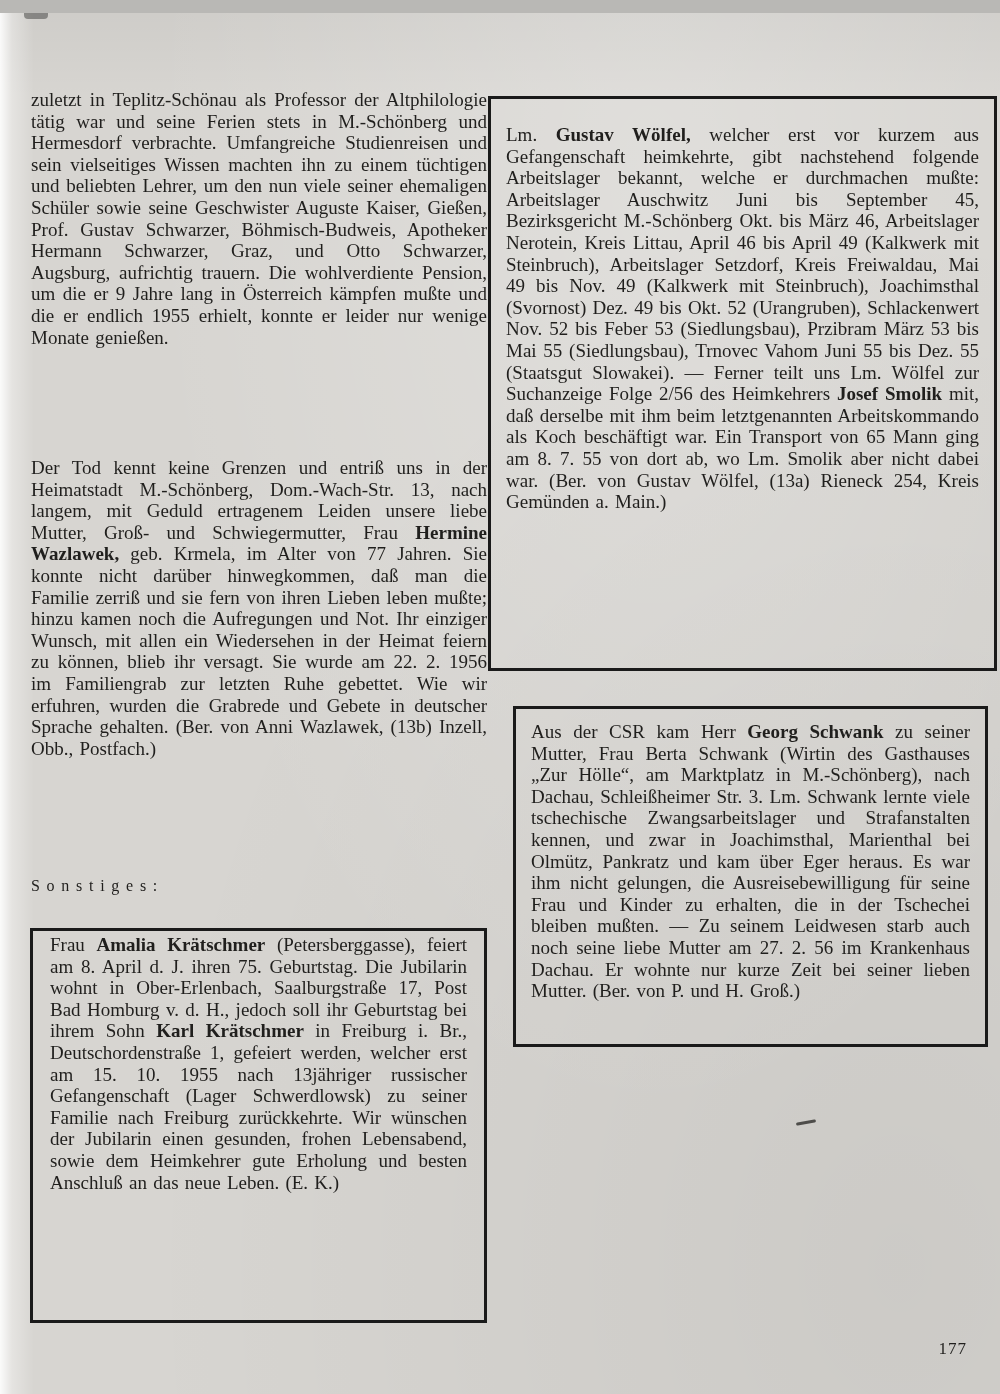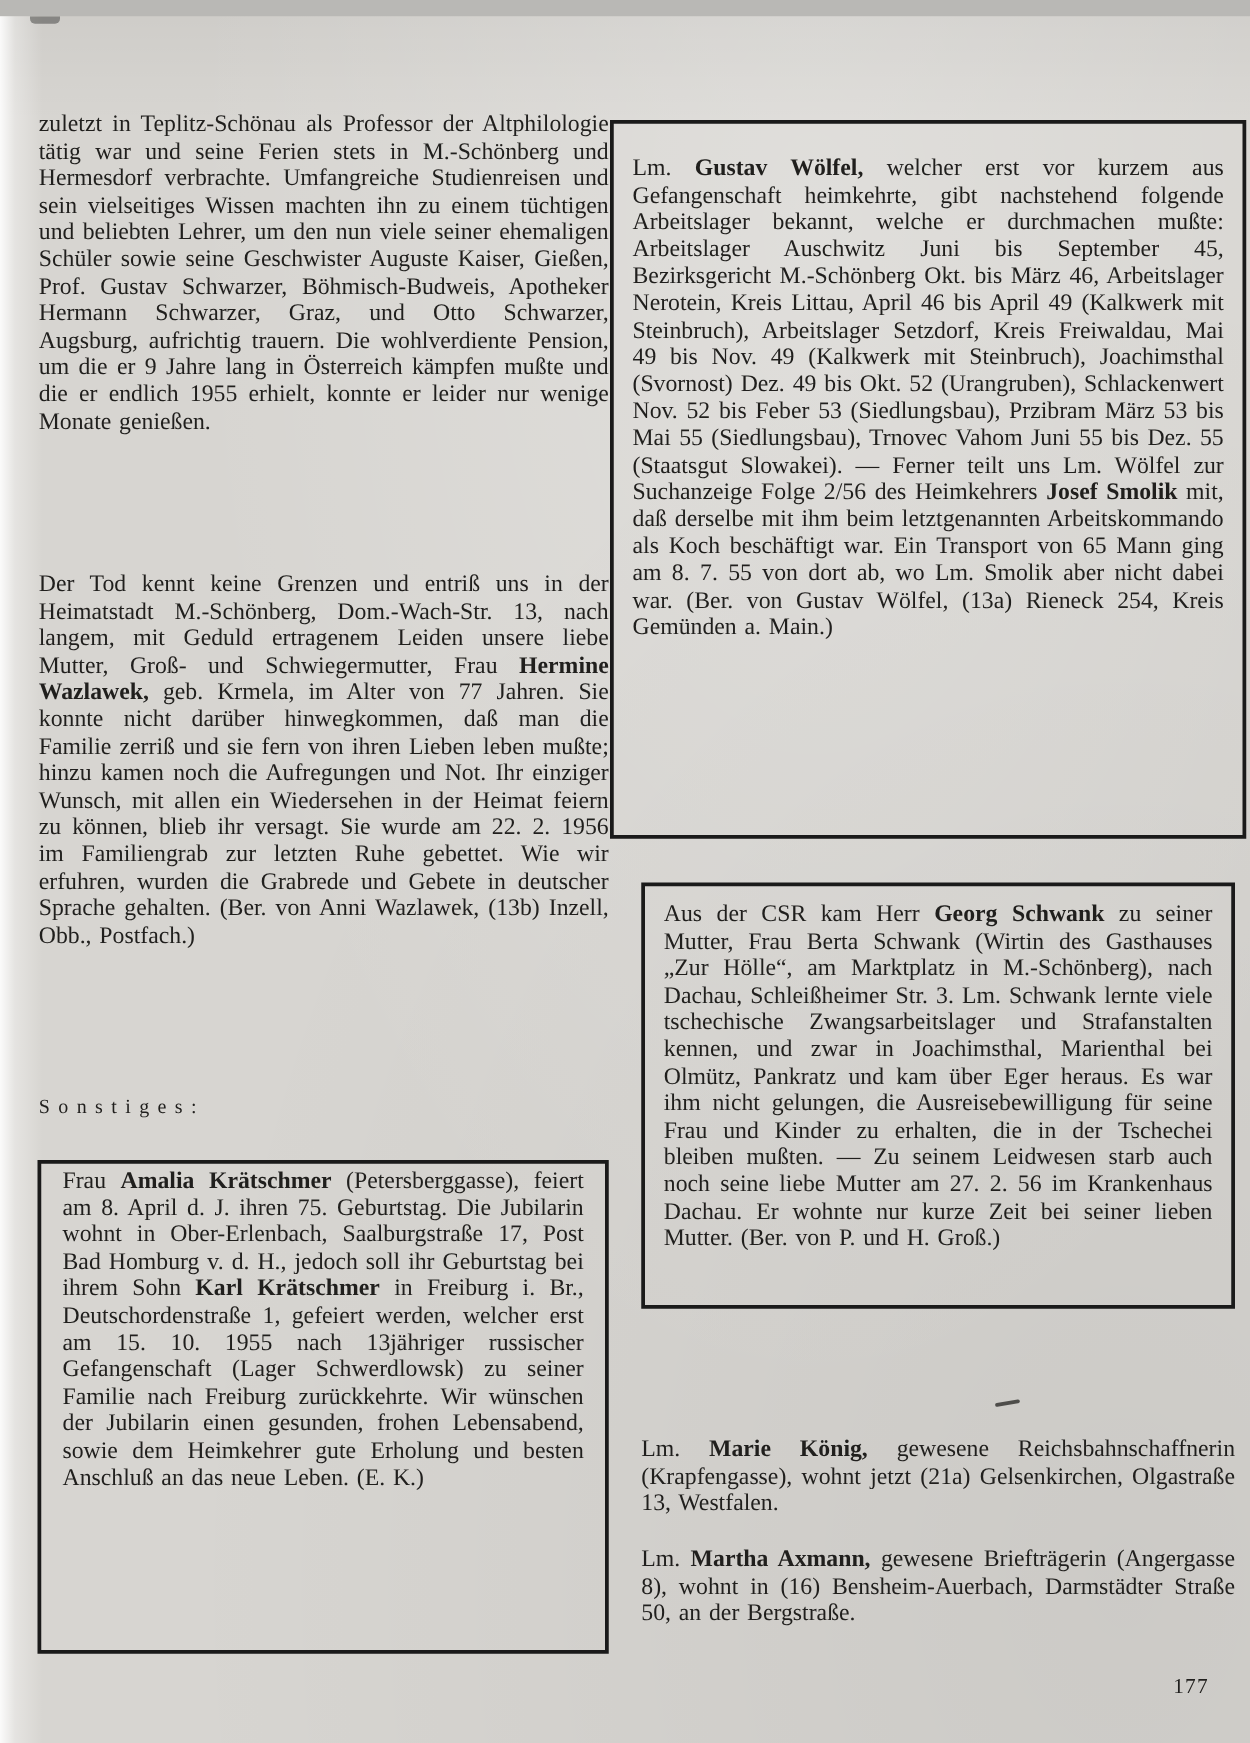--- a/index.html
+++ b/index.html
@@ -79,19 +79,17 @@
   </div>
 
   <div class="boxed abs" style="left:488px;top:83px;width:509px;height:575px;padding:25px 15px;">
     <p class="body-text"><span>Lm. </span><span class="b">Gustav Wölfel,</span><span> welcher erst vor kurzem aus Gefangenschaft heimkehrte, gibt nachstehend folgende Arbeitslager bekannt, welche er durchmachen mußte: Arbeitslager Auschwitz Juni bis September 45, Bezirksgericht M.-Schönberg Okt. bis März 46, Arbeitslager Nerotein, Kreis Littau, April 46 bis April 49 (Kalkwerk mit Steinbruch), Arbeitslager Setzdorf, Kreis Freiwaldau, Mai 49 bis Nov. 49 (Kalkwerk mit Steinbruch), Joachimsthal (Svornost) Dez. 49 bis Okt. 52 (Urangruben), Schlackenwert Nov. 52 bis Feber 53 (Siedlungsbau), Przibram März 53 bis Mai 55 (Siedlungsbau), Trnovec Vahom Juni 55 bis Dez. 55 (Staatsgut Slowakei). — Ferner teilt uns Lm. Wölfel zur Suchanzeige Folge 2/56 des Heimkehrers </span><span class="b">Josef Smolik</span><span> mit, daß derselbe mit ihm beim letztgenannten Arbeitskommando als Koch beschäftigt war. Ein Transport von 65 Mann ging am 8. 7. 55 von dort ab, wo Lm. Smolik aber nicht dabei war. (Ber. von Gustav Wölfel, (13a) Rieneck 254, Kreis Gemünden a. Main.)</span></p>
   </div>
 
   <div class="boxed abs" style="left:513px;top:693px;width:475px;height:341px;padding:12px 15px;">
     <p class="body-text"><span>Aus der CSR kam Herr </span><span class="b">Georg Schwank</span><span> zu seiner Mutter, Frau Berta Schwank (Wirtin des Gasthauses „Zur Hölle“, am Marktplatz in M.-Schönberg), nach Dachau, Schleißheimer Str. 3. Lm. Schwank lernte viele tschechische Zwangsarbeitslager und Strafanstalten kennen, und zwar in Joachimsthal, Marienthal bei Olmütz, Pankratz und kam über Eger heraus. Es war ihm nicht gelungen, die Ausreisebewilligung für seine Frau und Kinder zu erhalten, die in der Tschechei bleiben mußten. — Zu seinem Leidwesen starb auch noch seine liebe Mutter am 27. 2. 56 im Krankenhaus Dachau. Er wohnte nur kurze Zeit bei seiner lieben Mutter. (Ber. von P. und H. Groß.)</span></p>
   </div>
 
-  <p class="body-text abs" style="left:513px;top:1136px;width:475px;"><span>Lm. </span><span class="b">Marie König,</span><span> gewesene Reichsbahnschaffnerin (Krapfengasse), wohnt jetzt (21a) Gelsenkirchen, Olgastraße 13, Westfalen.</span></p>
 
-  <p class="body-text abs" style="left:513px;top:1224px;width:475px;"><span>Lm. </span><span class="b">Martha Axmann,</span><span> gewesene Briefträgerin (Angergasse 8), wohnt in (16) Bensheim-Auerbach, Darmstädter Straße 50, an der Bergstraße.</span></p>
 
   <div class="page-number abs" style="right:33px;top:1326px;">177</div>
 
 </div>
 
 </body></html>

